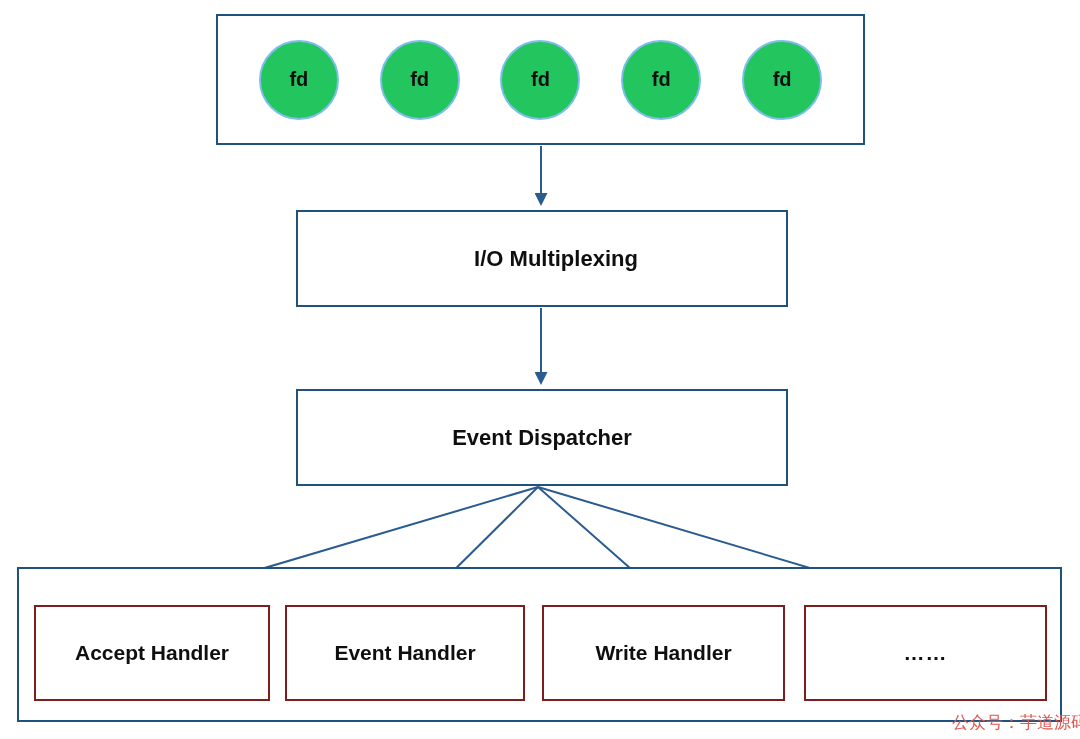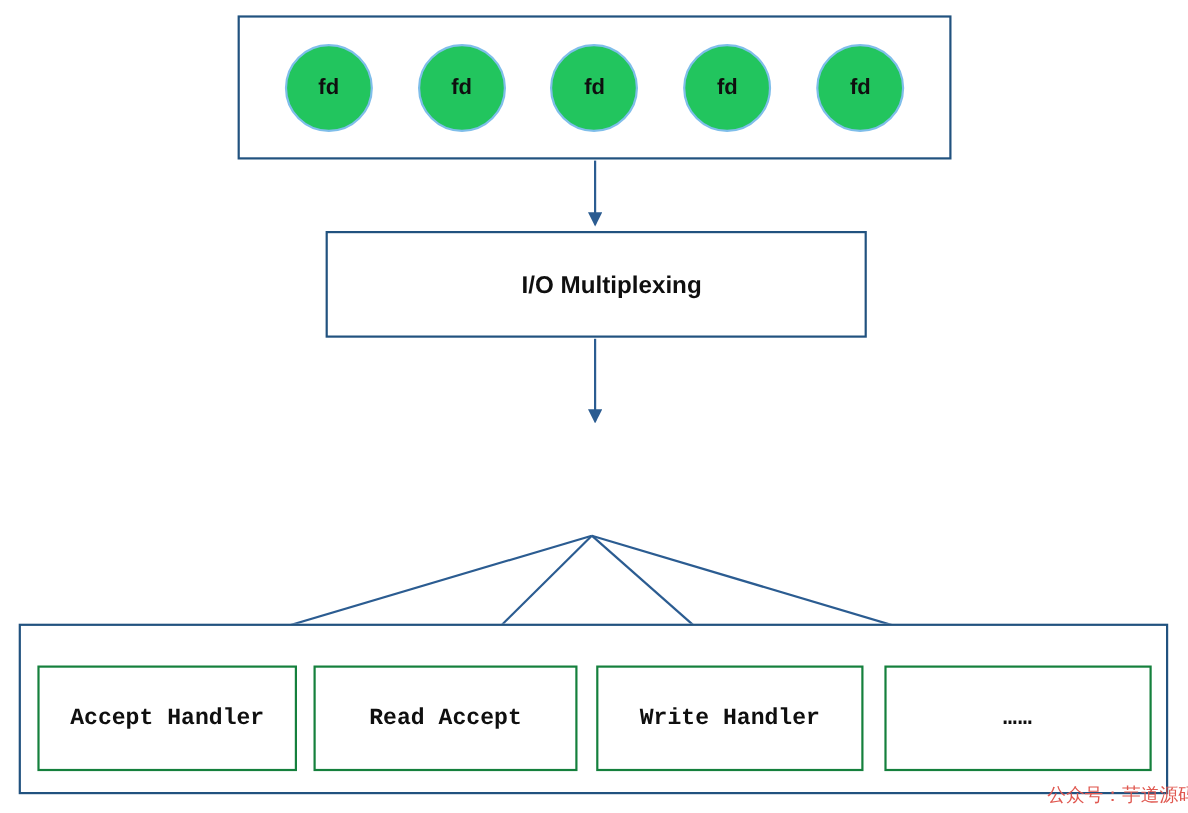--- a/index.html
+++ b/index.html
@@ -68,29 +68,28 @@
     left: 17px; top: 567px;
     width: 1045px; height: 155px;
     border: 2px solid #21527F;
     background: #ffffff;
   }
 
   .handler-box {
     position: absolute;
     top: 605px;
     height: 96px;
-    border: 2px solid #15803d;
+    border: 2px solid #7f1d1d;
     background: #ffffff;
     display: flex;
     align-items: center;
     justify-content: center;
     font-size: 21px;
     font-weight: bold;
     color: #0f0f0f;
-    font-family: Liberation Mono, monospace;
   }
   .handler-accept { left: 34px;  width: 236px; }
   .handler-read   { left: 285px; width: 240px; }
   .handler-write  { left: 542px; width: 243px; }
   .handler-dots   { left: 804px; width: 243px; letter-spacing: 1px; }
 
   .watermark {
     position: absolute;
     left: 952px; top: 711px;
     font-size: 17px;
@@ -120,23 +119,24 @@
   <div class="top-box">
     <div class="fd-circle">fd</div>
     <div class="fd-circle">fd</div>
     <div class="fd-circle">fd</div>
     <div class="fd-circle">fd</div>
     <div class="fd-circle">fd</div>
   </div>
 
   <div class="stage-box io-box">I/O Multiplexing</div>
 
+  <div class="stage-box event-box">Event Dispatcher</div>
 
   <div class="outer-box"></div>
 
   <div class="handler-box handler-accept">Accept Handler</div>
-  <div class="handler-box handler-read">Read Accept</div>
+  <div class="handler-box handler-read">Event Handler</div>
   <div class="handler-box handler-write">Write Handler</div>
   <div class="handler-box handler-dots">……</div>
 
   <div class="watermark">公众号：芋道源码</div>
 
 </div>
 
 </body></html>

